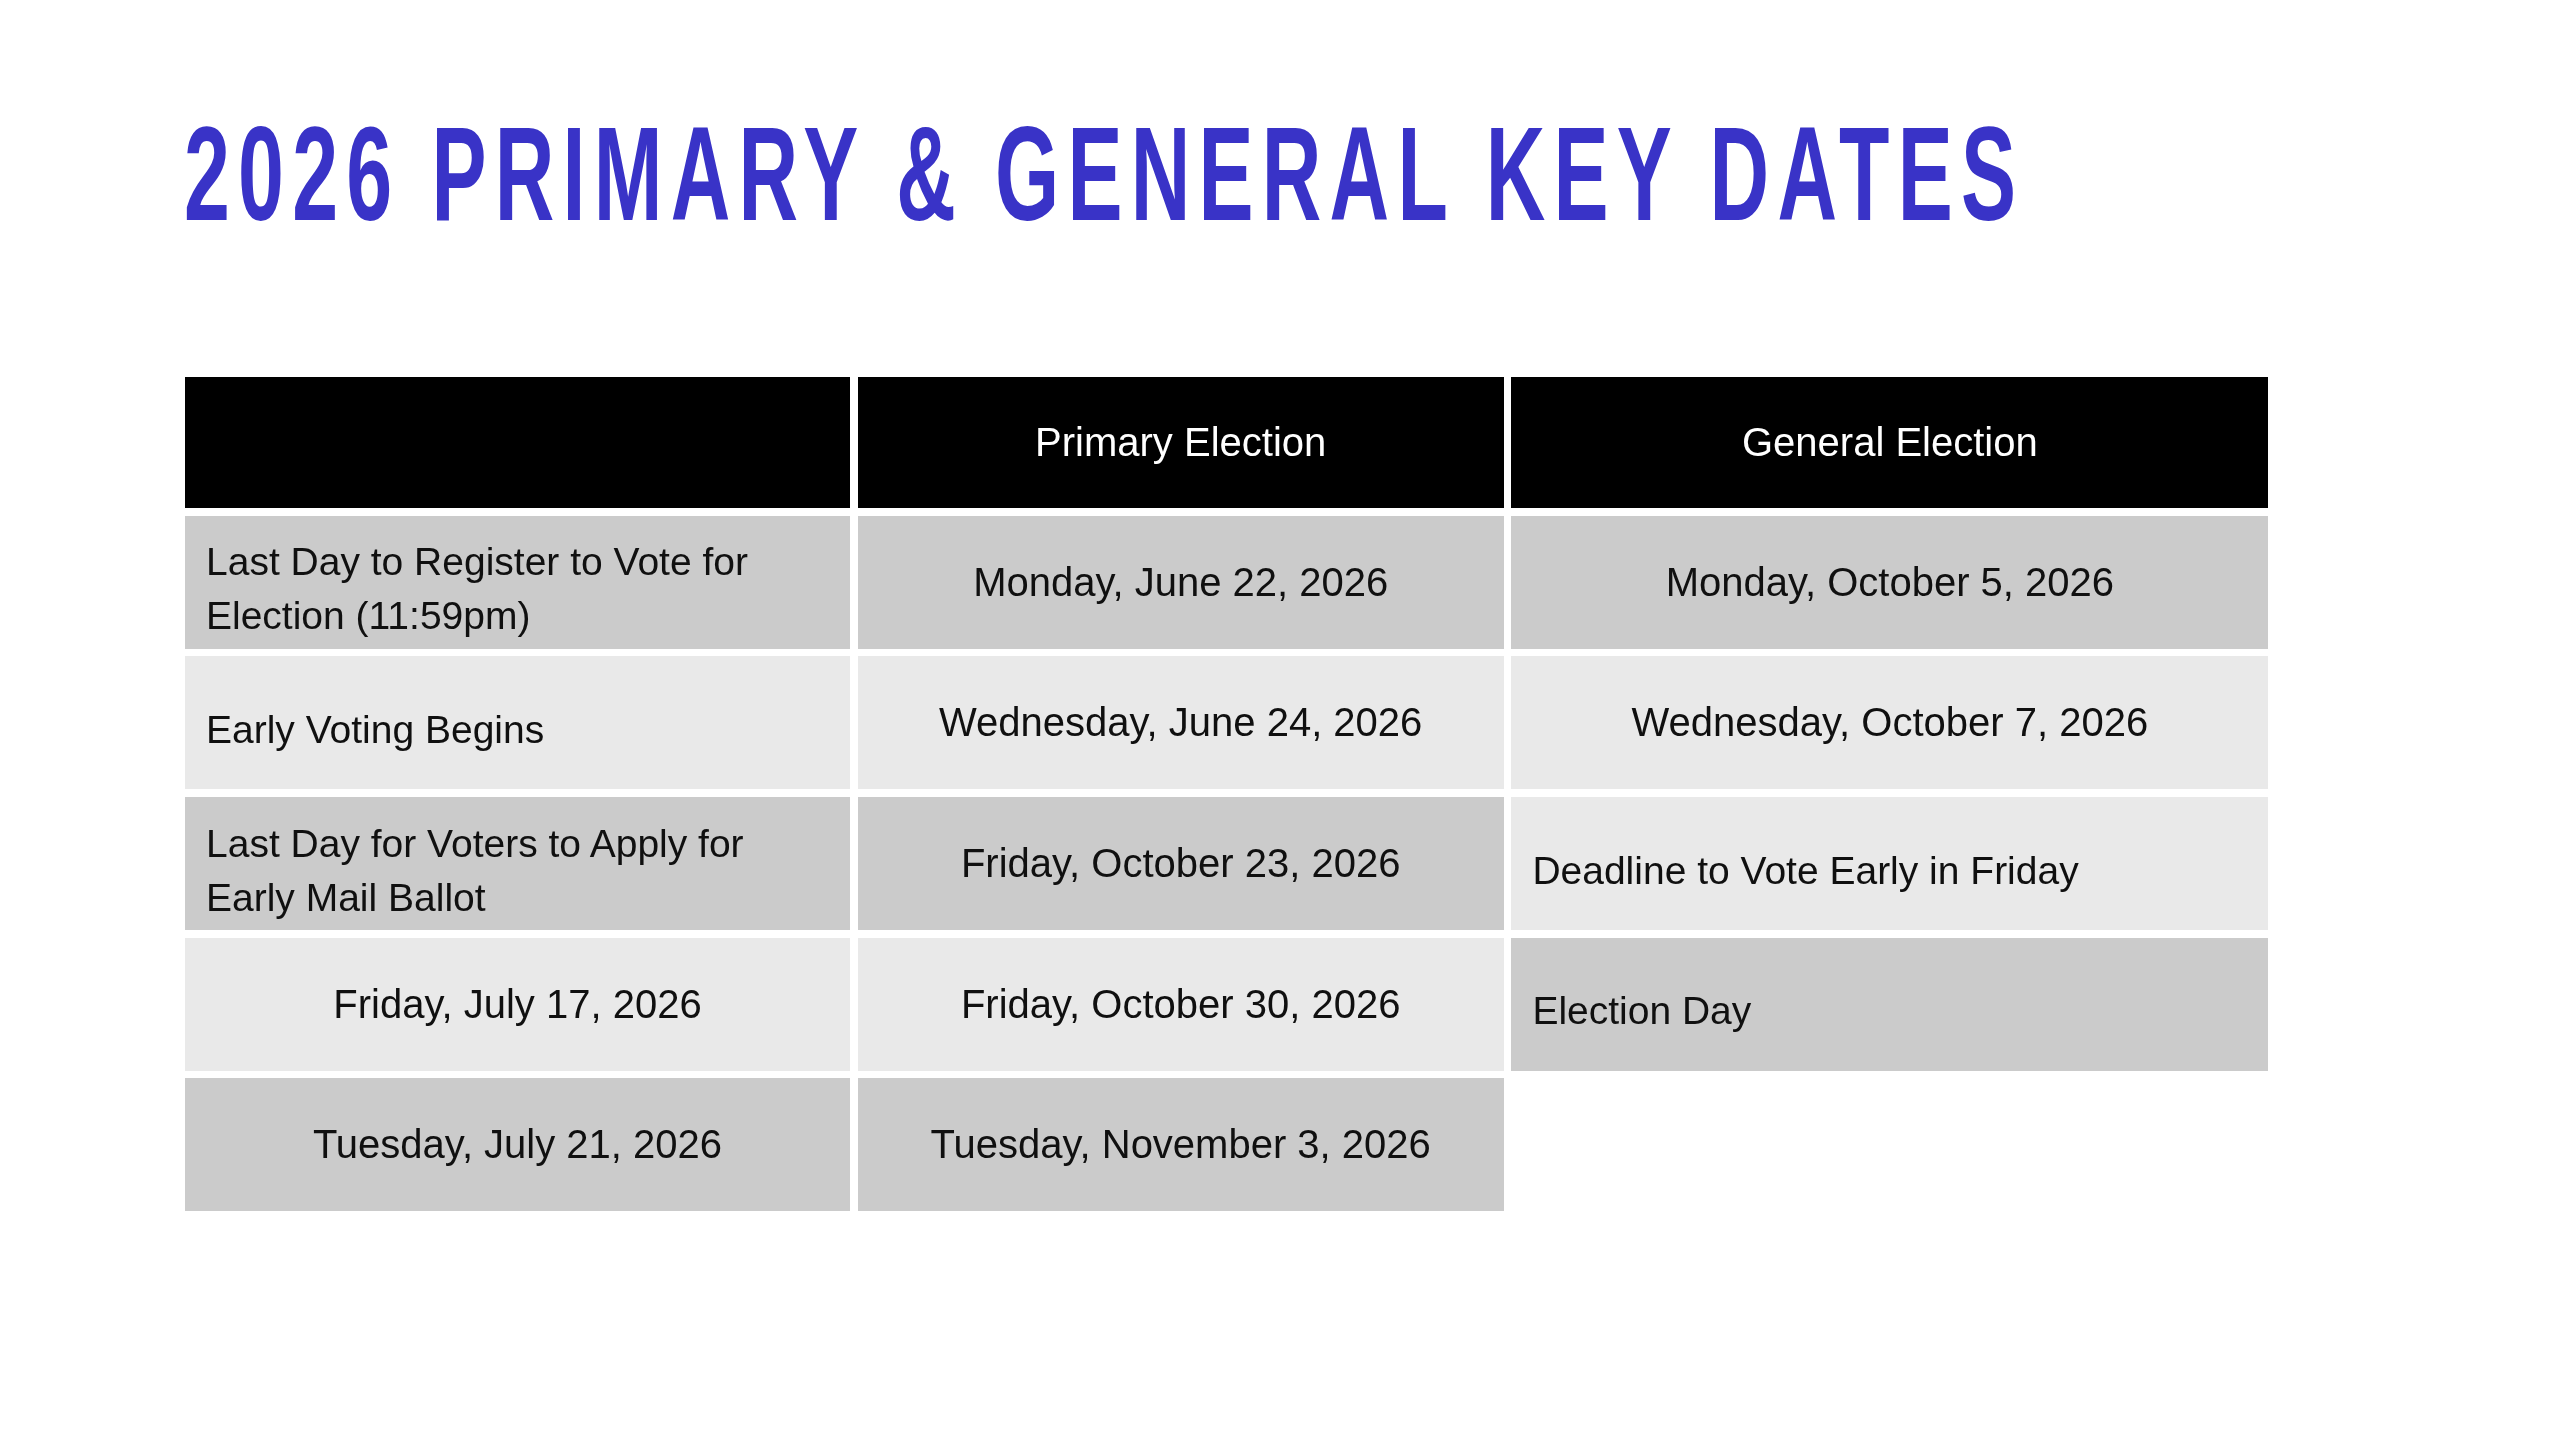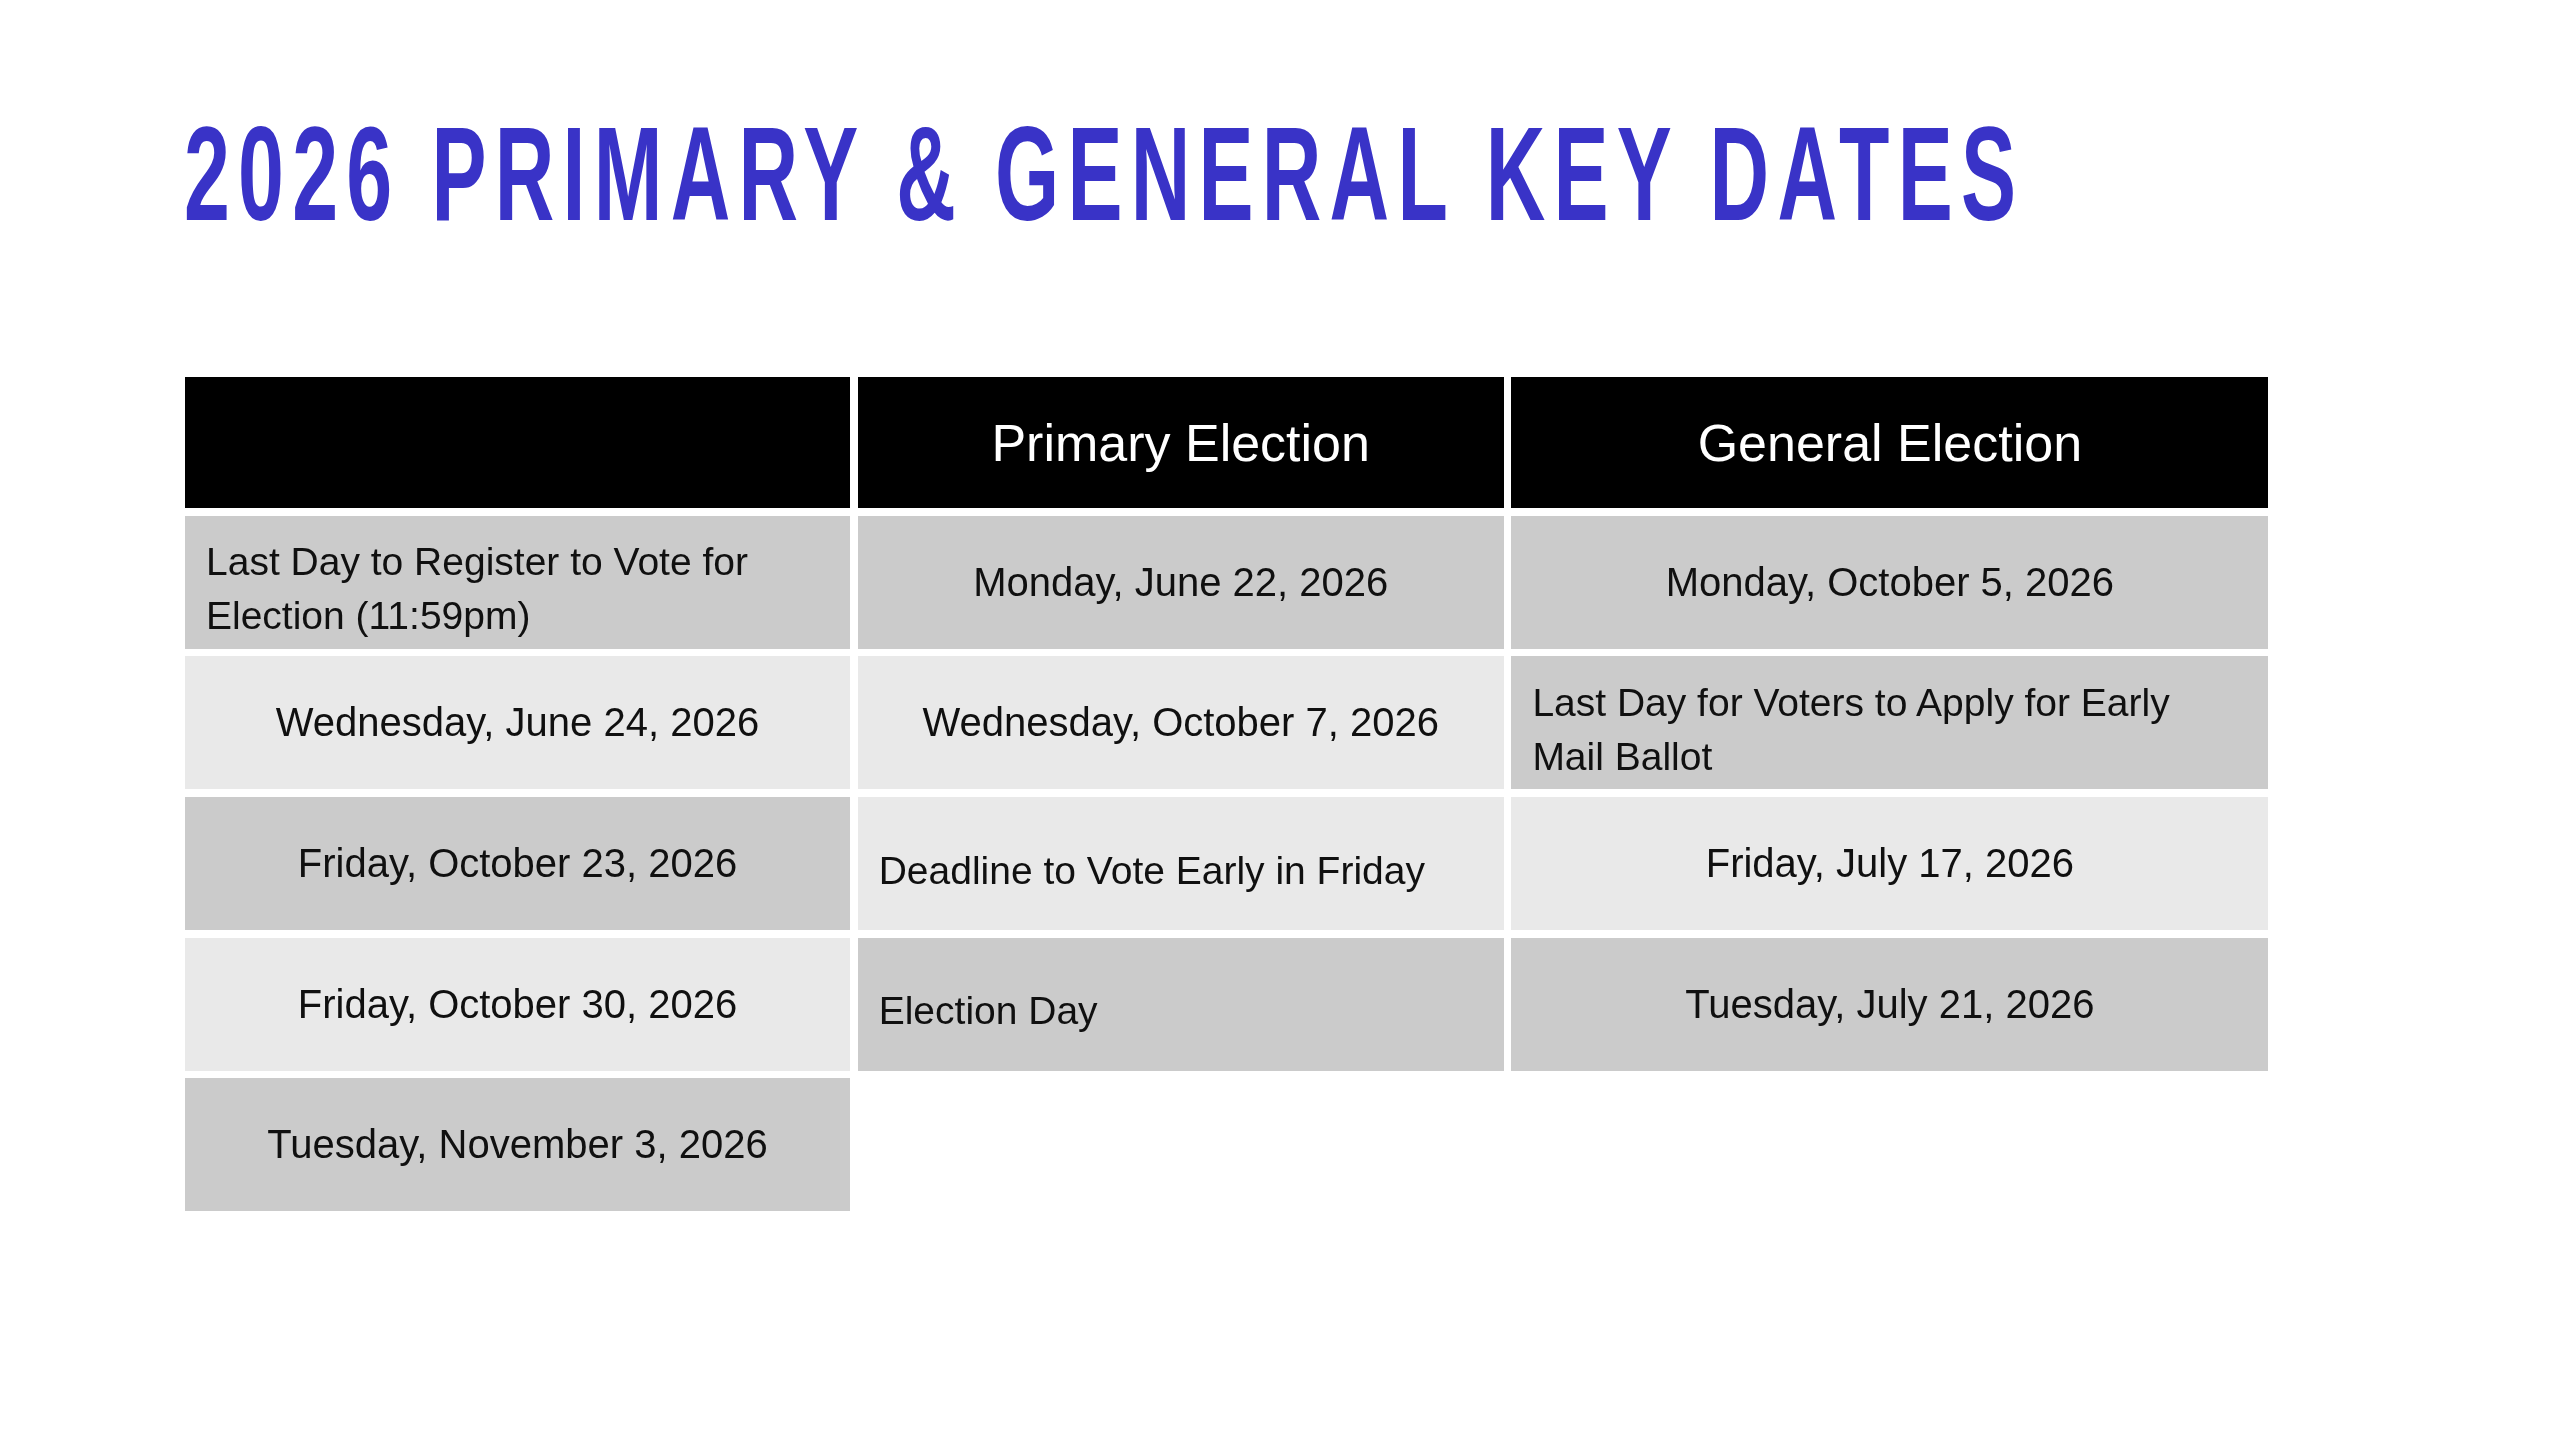--- a/index.html
+++ b/index.html
@@ -38,21 +38,21 @@
   .cell {
     display: flex;
     align-items: center;
     font-size: 39px;
     color: var(--cell-text, #101010);
   }
   .cell.head {
     background: var(--header-bg, #000000);
     color: var(--header-text, #ffffff);
     justify-content: center;
-    font-size: 52px;
+    font-size: 40px;
   }
   .cell.label {
     justify-content: flex-start;
     padding: 14px 27px 0 21px;
     line-height: 1.38;
   }
   .cell.date {
     justify-content: center;
     font-size: 40px;
   }
@@ -69,20 +69,21 @@
   <div class="datetable">
 
     <div class="cell head"></div>
     <div class="cell head">Primary Election</div>
     <div class="cell head">General Election</div>
 
     <div class="cell label bg-dark">Last Day to Register to Vote for Election (11:59pm)</div>
     <div class="cell date bg-dark">Monday, June 22, 2026</div>
     <div class="cell date bg-dark">Monday, October 5, 2026</div>
 
+    <div class="cell label bg-light">Early Voting Begins</div>
     <div class="cell date bg-light">Wednesday, June 24, 2026</div>
     <div class="cell date bg-light">Wednesday, October 7, 2026</div>
 
     <div class="cell label bg-dark">Last Day for Voters to Apply for Early Mail Ballot</div>
     <div class="cell date bg-dark">Friday, October 23, 2026</div>
 
     <div class="cell label bg-light">Deadline to Vote Early in Friday</div>
     <div class="cell date bg-light">Friday, July 17, 2026</div>
     <div class="cell date bg-light">Friday, October 30, 2026</div>
 

